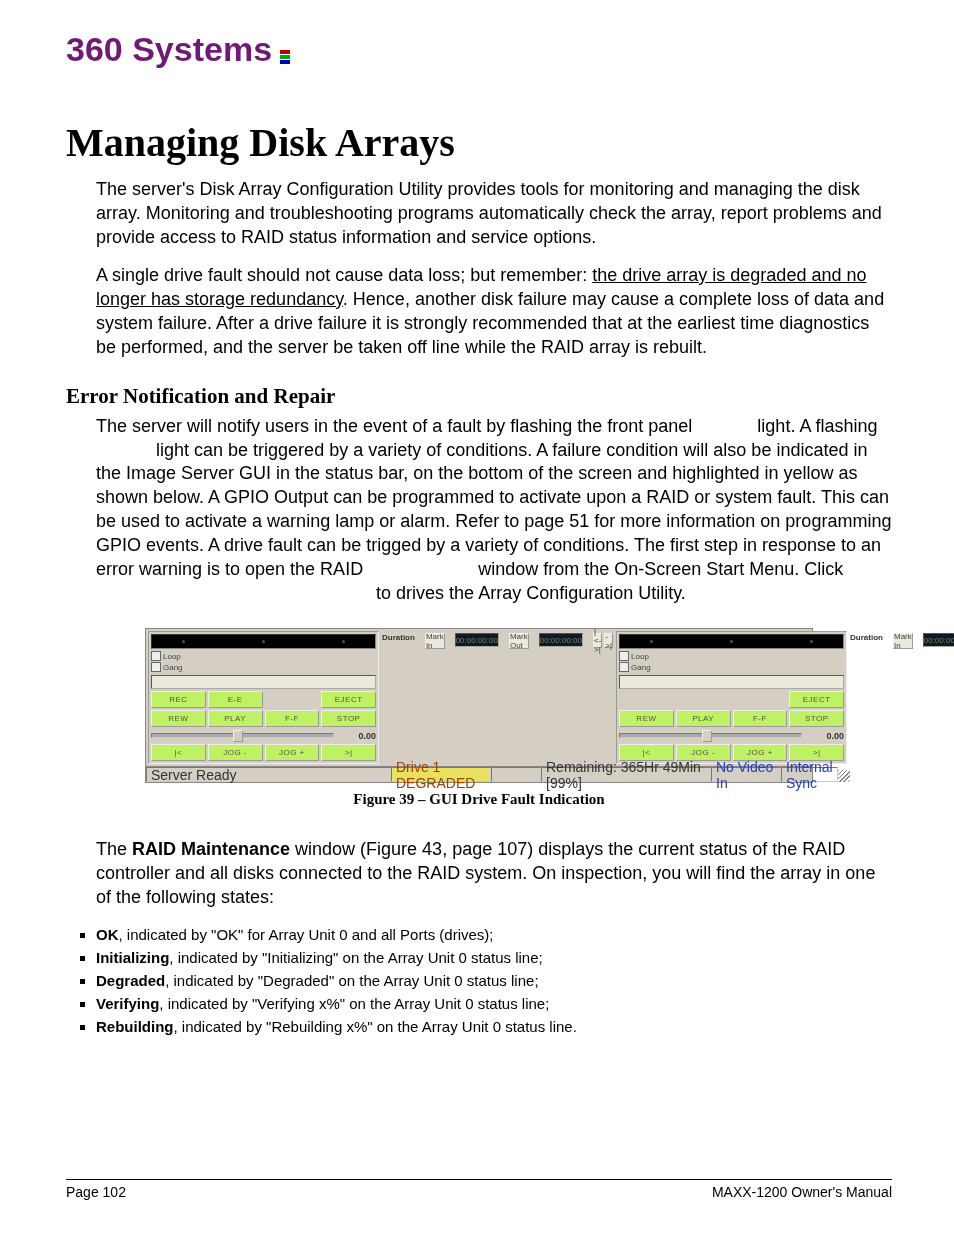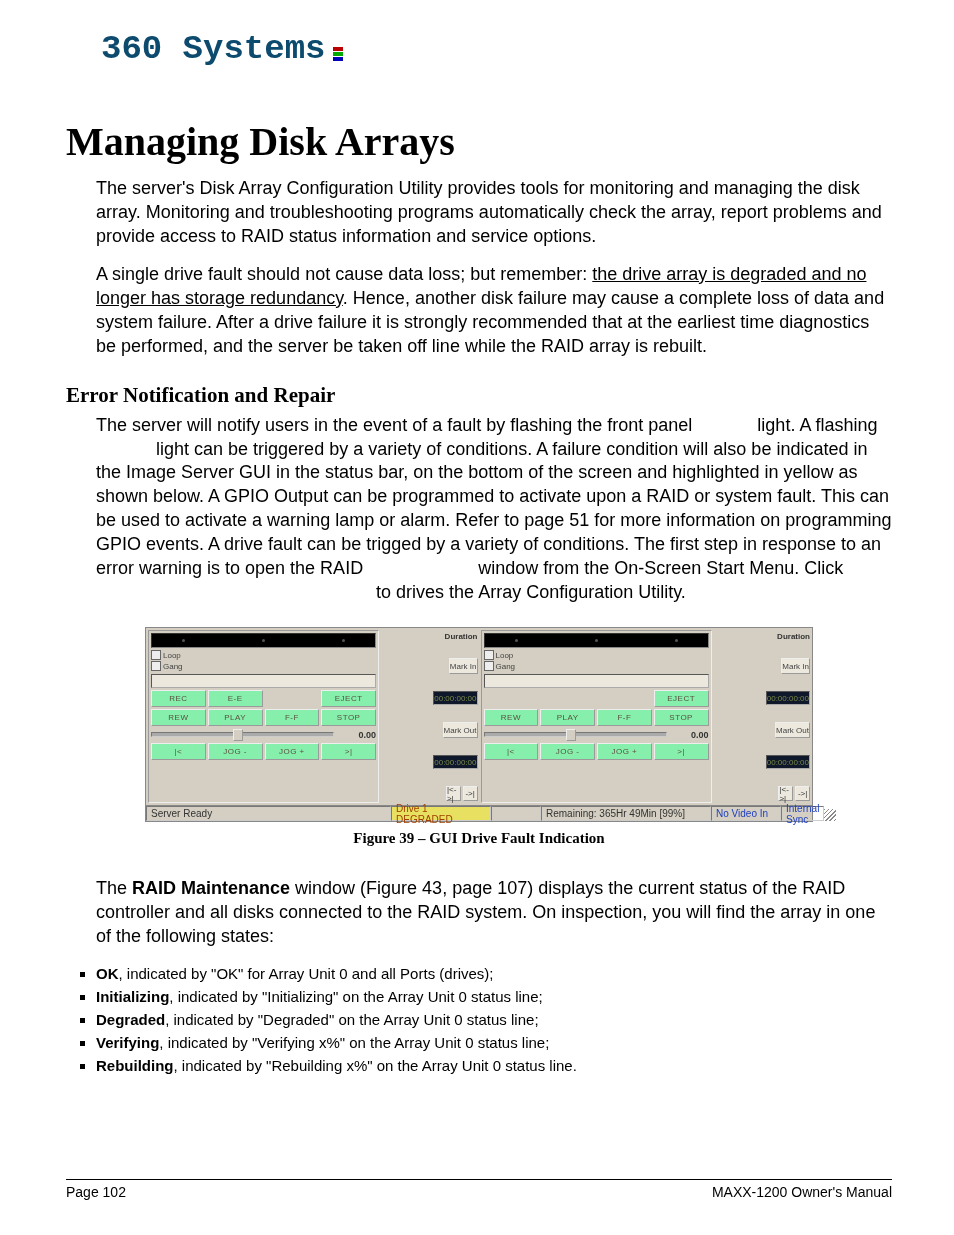--- a/index.html
+++ b/index.html
@@ -16,25 +16,24 @@
     min-height: 1235px;
     position: relative;
   }
   .logo {
     margin-bottom: 50px;
   }
   .logo-text {
     display: inline-block;
   }
   .logo-script {
-    font-family: Liberation Mono, monospace;
+    font-family: Liberation Sans, sans-serif;
     font-size: 34px;
     font-weight: bold;
-    color: #0c4a6e;
-    margin-left: 35px;
+    color: #701a75;
   }
   .logo-stripes {
     display: inline-block;
     vertical-align: middle;
     margin-left: 4px;
   }
   .stripe { display:block; width:10px; height:4px; margin:1px 0;}
   .s-r{background:#b00;}
   .s-g{background:#0a0;}
   .s-b{background:#00b;}
@@ -139,52 +138,51 @@
   }
   .chk{display:flex;align-items:center;gap:2px;}
   .chkbox{width:8px;height:8px;border:1px solid #666;background:#eee;}
   .field {
     height:12px; border:1px inset #aaa; background:#ece8dd; margin-bottom:2px;
   }
   .btn-grid {
     display:grid; grid-template-columns: repeat(4,1fr); gap:2px; margin-top:2px;
   }
   .btn {
-    height:15px; border:1px outset #eee; background:#86efac;
+    height:15px; border:1px outset #eee; background:#bef264;
     font-size:8px; color:#5a5040; display:flex;align-items:center;justify-content:center;
     letter-spacing:0.5px;
   }
   .slider-row{height:13px;display:flex;align-items:center;margin:2px 0;}
   .slider-row .track{flex:1;height:3px;background:#aaa;border:1px inset #ccc;position:relative;}
   .slider-row .thumb{position:absolute;left:45%;top:-4px;width:8px;height:10px;background:#d4cfc2;border:1px outset #eee;}
   .slider-row .val{width:38px;text-align:right;font-weight:bold;margin-left:4px;}
   .btn-grid2{display:grid;grid-template-columns: repeat(4,1fr); gap:2px;}
 
   .side {
-    flex:1; display:flex; flex-direction:column; gap:17px;
+    flex:1; display:flex; flex-direction:row; gap:10px;
     padding:2px 0;
-    align-items:flex-end;
   }
   .side .lbl{font-size:8px;text-align:center;color:#333;font-weight:bold;}
   .side .embbtn{height:14px;border:1px outset #eee;background:#ece8dd;font-size:8px;
     display:flex;align-items:center;justify-content:center;color:#444;}
   .side .tc{height:12px;border:1px inset #aaa;background:#0f172a;color:#7a8a4a;
     font-size:8px;display:flex;align-items:center;justify-content:center;}
   .side .minibtns{display:flex;gap:2px;}
   .side .minibtns .m{flex:1;height:13px;border:1px outset #eee;background:#ece8dd;
     font-size:8px;display:flex;align-items:center;justify-content:center;}
 
   .channel.right .btn.rec, .channel.right .btn.ee{visibility:hidden;}
 
   .status-bar {
     display:flex;
     height:15px;
     border-top:1px solid #888;
     background:#d4cfc2;
-    font-size:10px;
+    font-size:14px;
   }
   .cell{border:1px inset #ccc;padding:1px 4px;display:flex;align-items:center;}
   .cell.sr{flex:0 0 235px;}
   .cell.deg{flex:0 0 90px;background:#e8e060;color:#a04000;}
   .cell.sp{flex:0 0 40px;}
   .cell.rem{flex:0 0 160px;}
   .cell.nv{flex:0 0 60px;color:#2040c0;}
   .cell.is{flex:1;color:#2040c0;}
   .corner{width:14px;display:flex;align-items:flex-end;justify-content:flex-end;}
   .grip{width:12px;height:12px;background:

